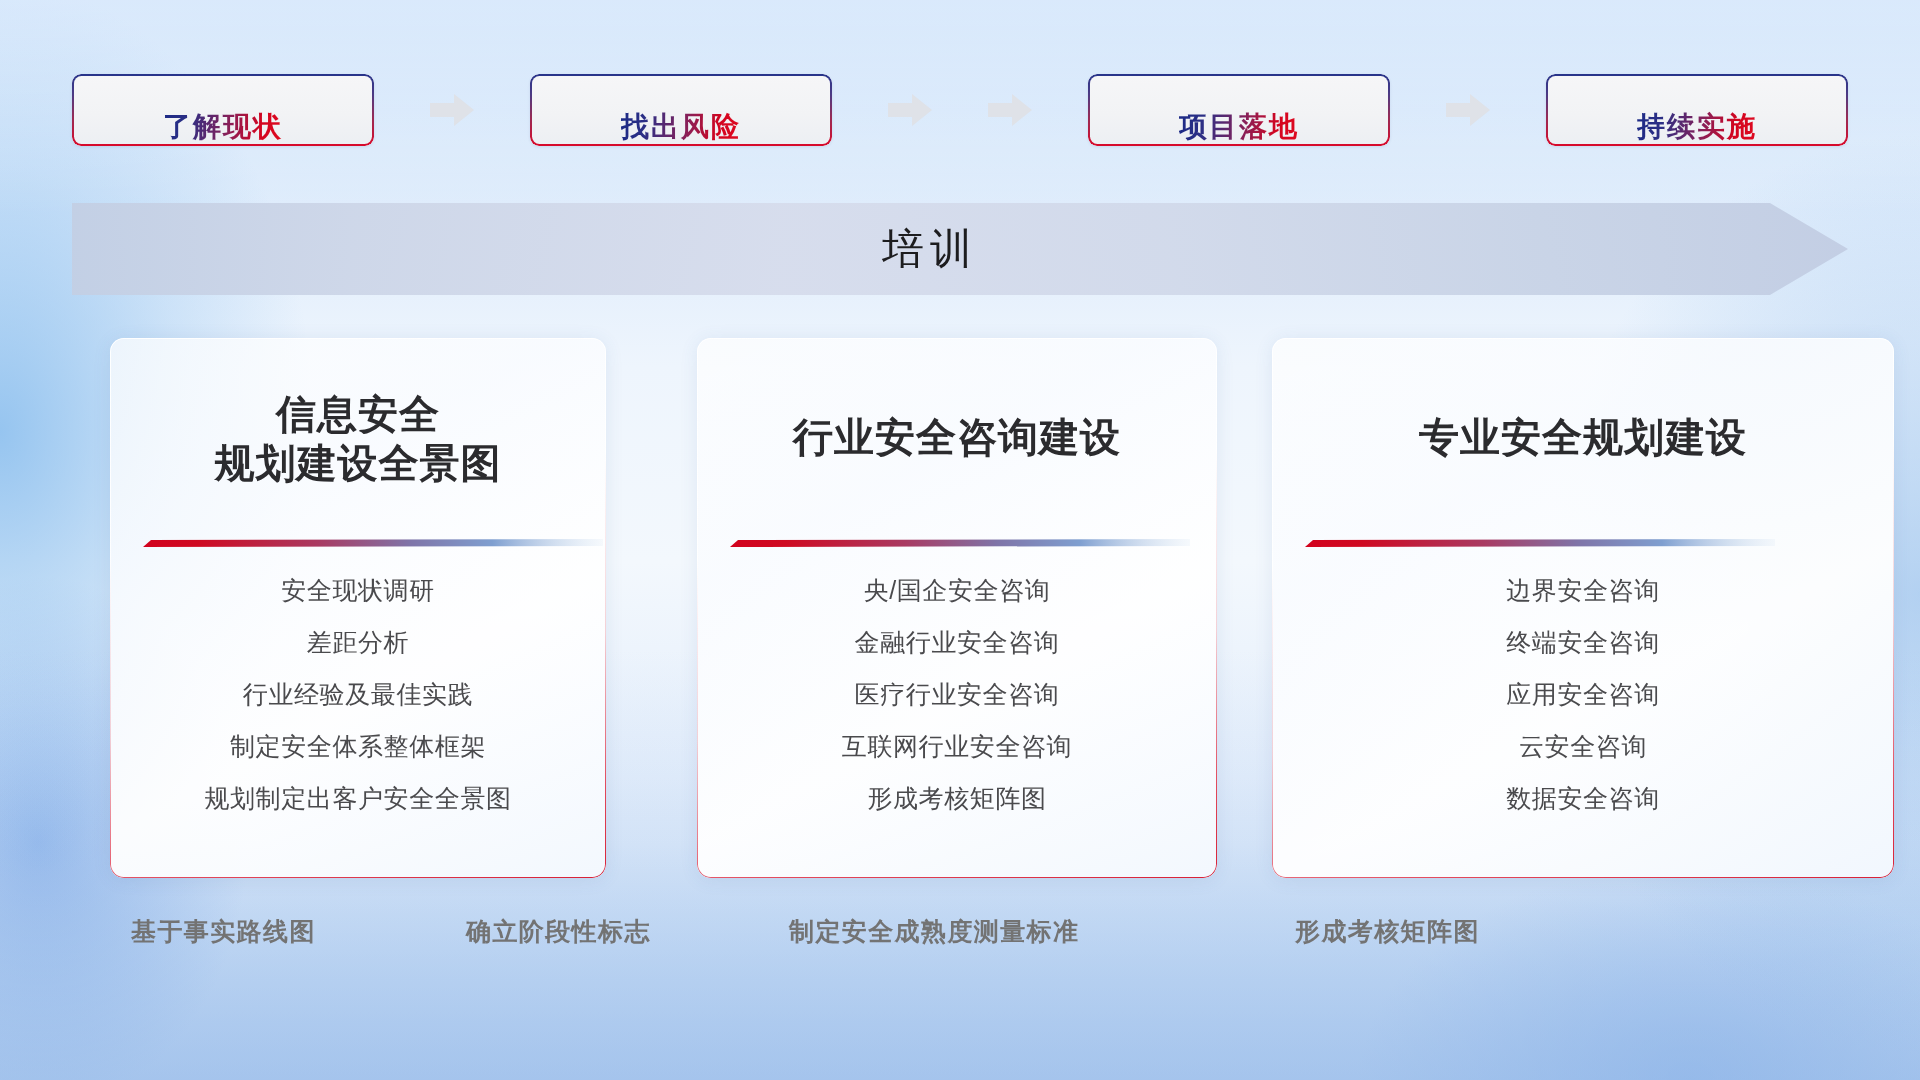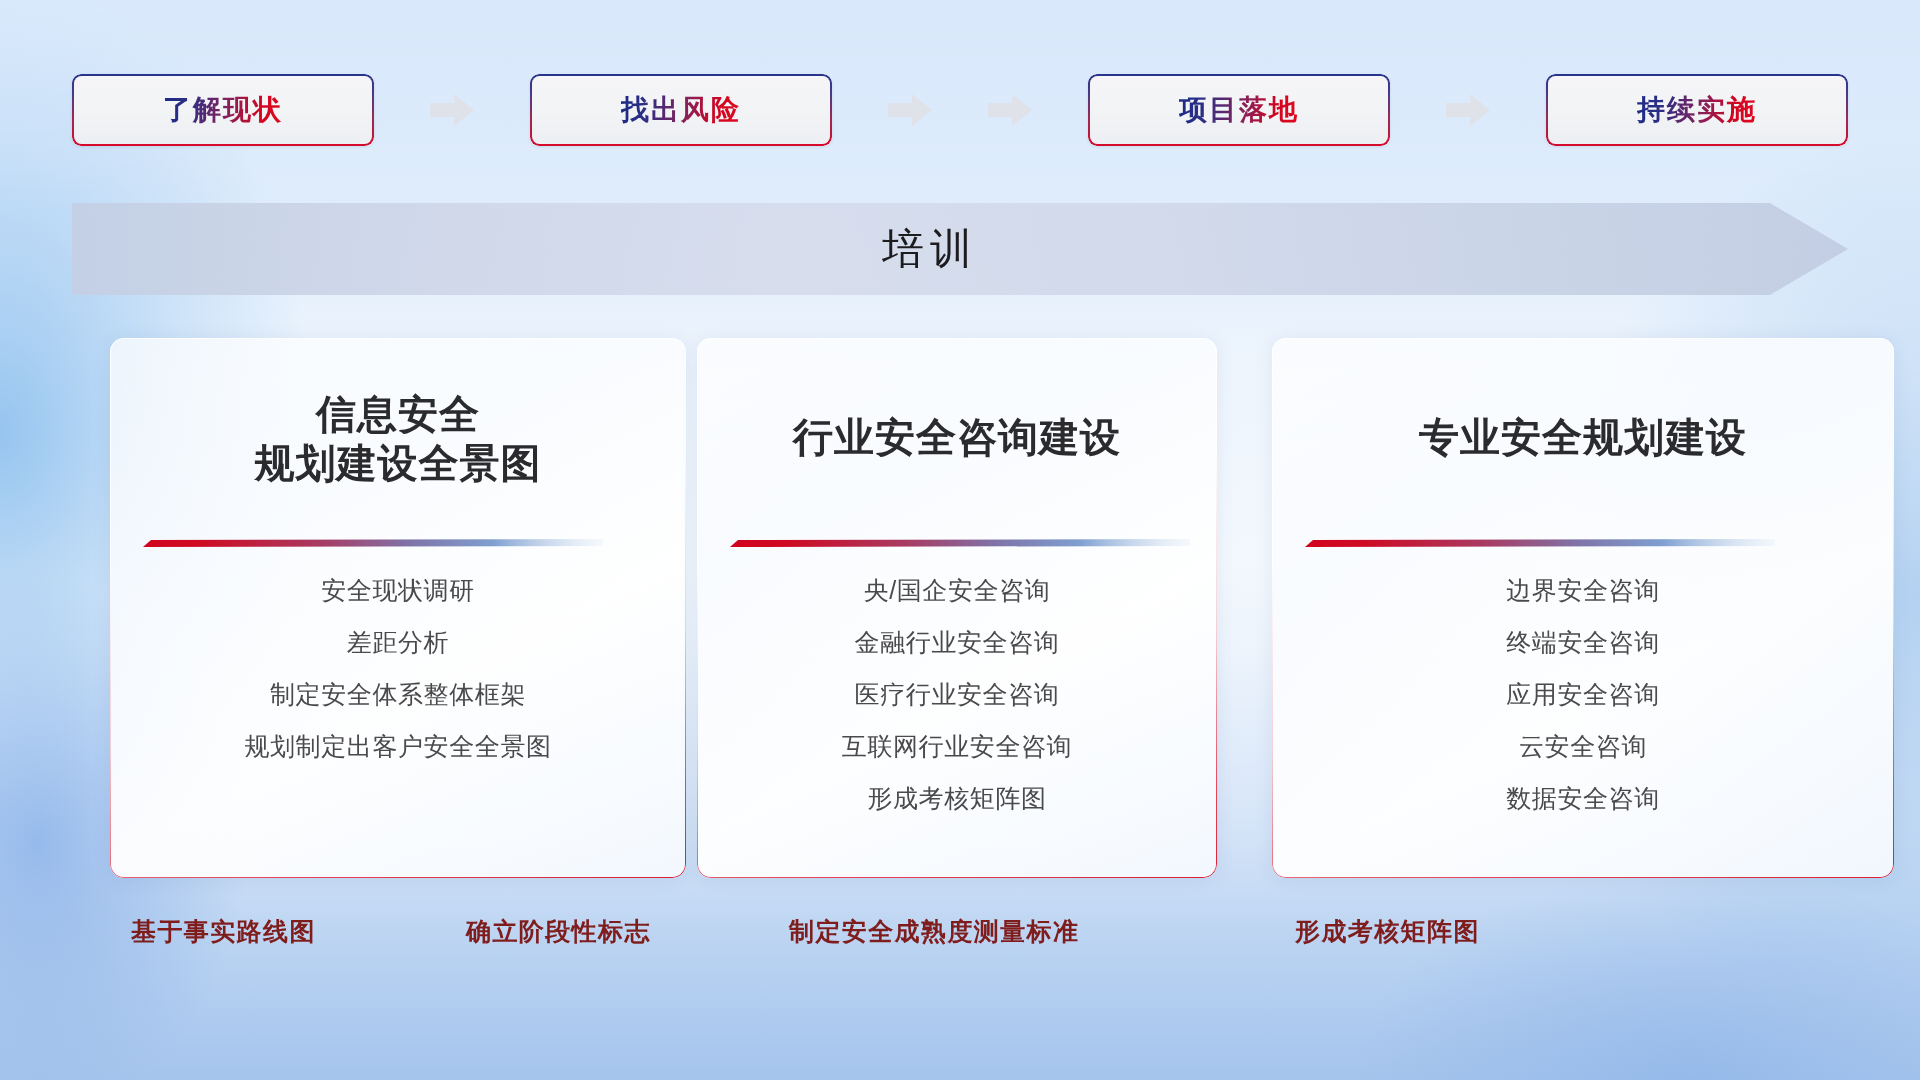--- a/index.html
+++ b/index.html
@@ -36,21 +36,21 @@
   
   .steps {
     position:absolute; top:74px; left:72px; width:1776px; height:72px;
     display:flex; align-items:center; justify-content:space-between;
   }
   .step-box {
     position:relative;
     width:302px; height:72px;
     border-radius:9px;
     background:linear-gradient(180deg,#f6f6f8 0%,#f2f3f5 55%,#eceff3 100%);
-    display:flex; align-items:center; justify-content:center;
+    display:flex; align-items:flex-end; justify-content:center;
     box-shadow:0 1px 3px rgba(40,70,120,0.10);
   }
   .step-box::before{
     content:"";
     position:absolute; inset:0;
     border-radius:9px;
     padding:1.6px;
     background:linear-gradient(180deg,#27348b 0%,#4b3a84 28%,#9b2a53 62%,#d9092a 100%);
     -webkit-mask:linear-gradient(#000 0 0) content-box, linear-gradient(#000 0 0);
     -webkit-mask-composite:xor; mask-composite:exclude;
@@ -100,21 +100,21 @@
   .card::before{
     content:"";
     position:absolute; inset:0;
     border-radius:14px;
     padding:1.3px;
     background:linear-gradient(168deg, rgba(255,255,255,0.95) 0%, rgba(255,255,255,0.85) 34%, rgba(236,170,180,0.55) 62%, rgba(222,40,62,0.85) 86%, rgba(214,20,44,0.95) 100%);
     -webkit-mask:linear-gradient(#000 0 0) content-box, linear-gradient(#000 0 0);
     -webkit-mask-composite:xor; mask-composite:exclude;
     pointer-events:none;
   }
-  .card-1 { left:110px; width:576px;padding-left:19px; }
+  .card-1 { left:110px; width:496px;padding-left:19px; }
   .card-2 { left:697px; width:520px; }
   .card-3 { left:1272px; width:622px; }
 
   .card-title{
     position:absolute; left:0; right:0;
     text-align:center;
     color:#2b2b2e;
     font-weight:700;
     line-height:1.23;
     letter-spacing:1px;
@@ -135,21 +135,21 @@
     font-size:25px;
     color:#4a4a4d;
     line-height:1;
   }
   .card-list .li{ margin-bottom:27px; letter-spacing:0.6px; }
 
   
   .footnotes{ position:absolute; top:915px; left:0; width:1920px; height:40px; }
   .fn{
     position:absolute; top:0;
-    font-size:25px; font-weight:700; color:#7f1d1d; letter-spacing:1.4px;
+    font-size:25px; font-weight:700; color:#737373; letter-spacing:1.4px;
     white-space:nowrap;
   }
   .fn-0{ left:131px; }
   .fn-1{ left:466px; }
   .fn-2{ left:789px;font-family:Liberation Serif, serif; }
   .fn-3{ left:1295px; }
 </style>
 </head>
 <body>
 
@@ -222,20 +222,21 @@
             <stop offset="76%" stop-color="#7f9fd0"></stop>
             <stop offset="100%" stop-color="#c9dcf0" stop-opacity="0.15"></stop>
           </linearGradient>
         </defs>
         <path d="M8 2 L460 1 L460 8 L0 9 Z" fill="url(#dg1)"></path>
       </svg>
     </div>
     <div class="card-list">
       <div class="li">安全现状调研</div>
       <div class="li">差距分析</div>
+      <div class="li">行业经验及最佳实践</div>
       <div class="li">制定安全体系整体框架</div>
       <div class="li">规划制定出客户安全全景图</div>
     </div>
   </div>
 
   <div class="card card-2">
     <div class="card-title">
       <div>行业安全咨询建设</div>
     </div>
     <div class="card-divider">

